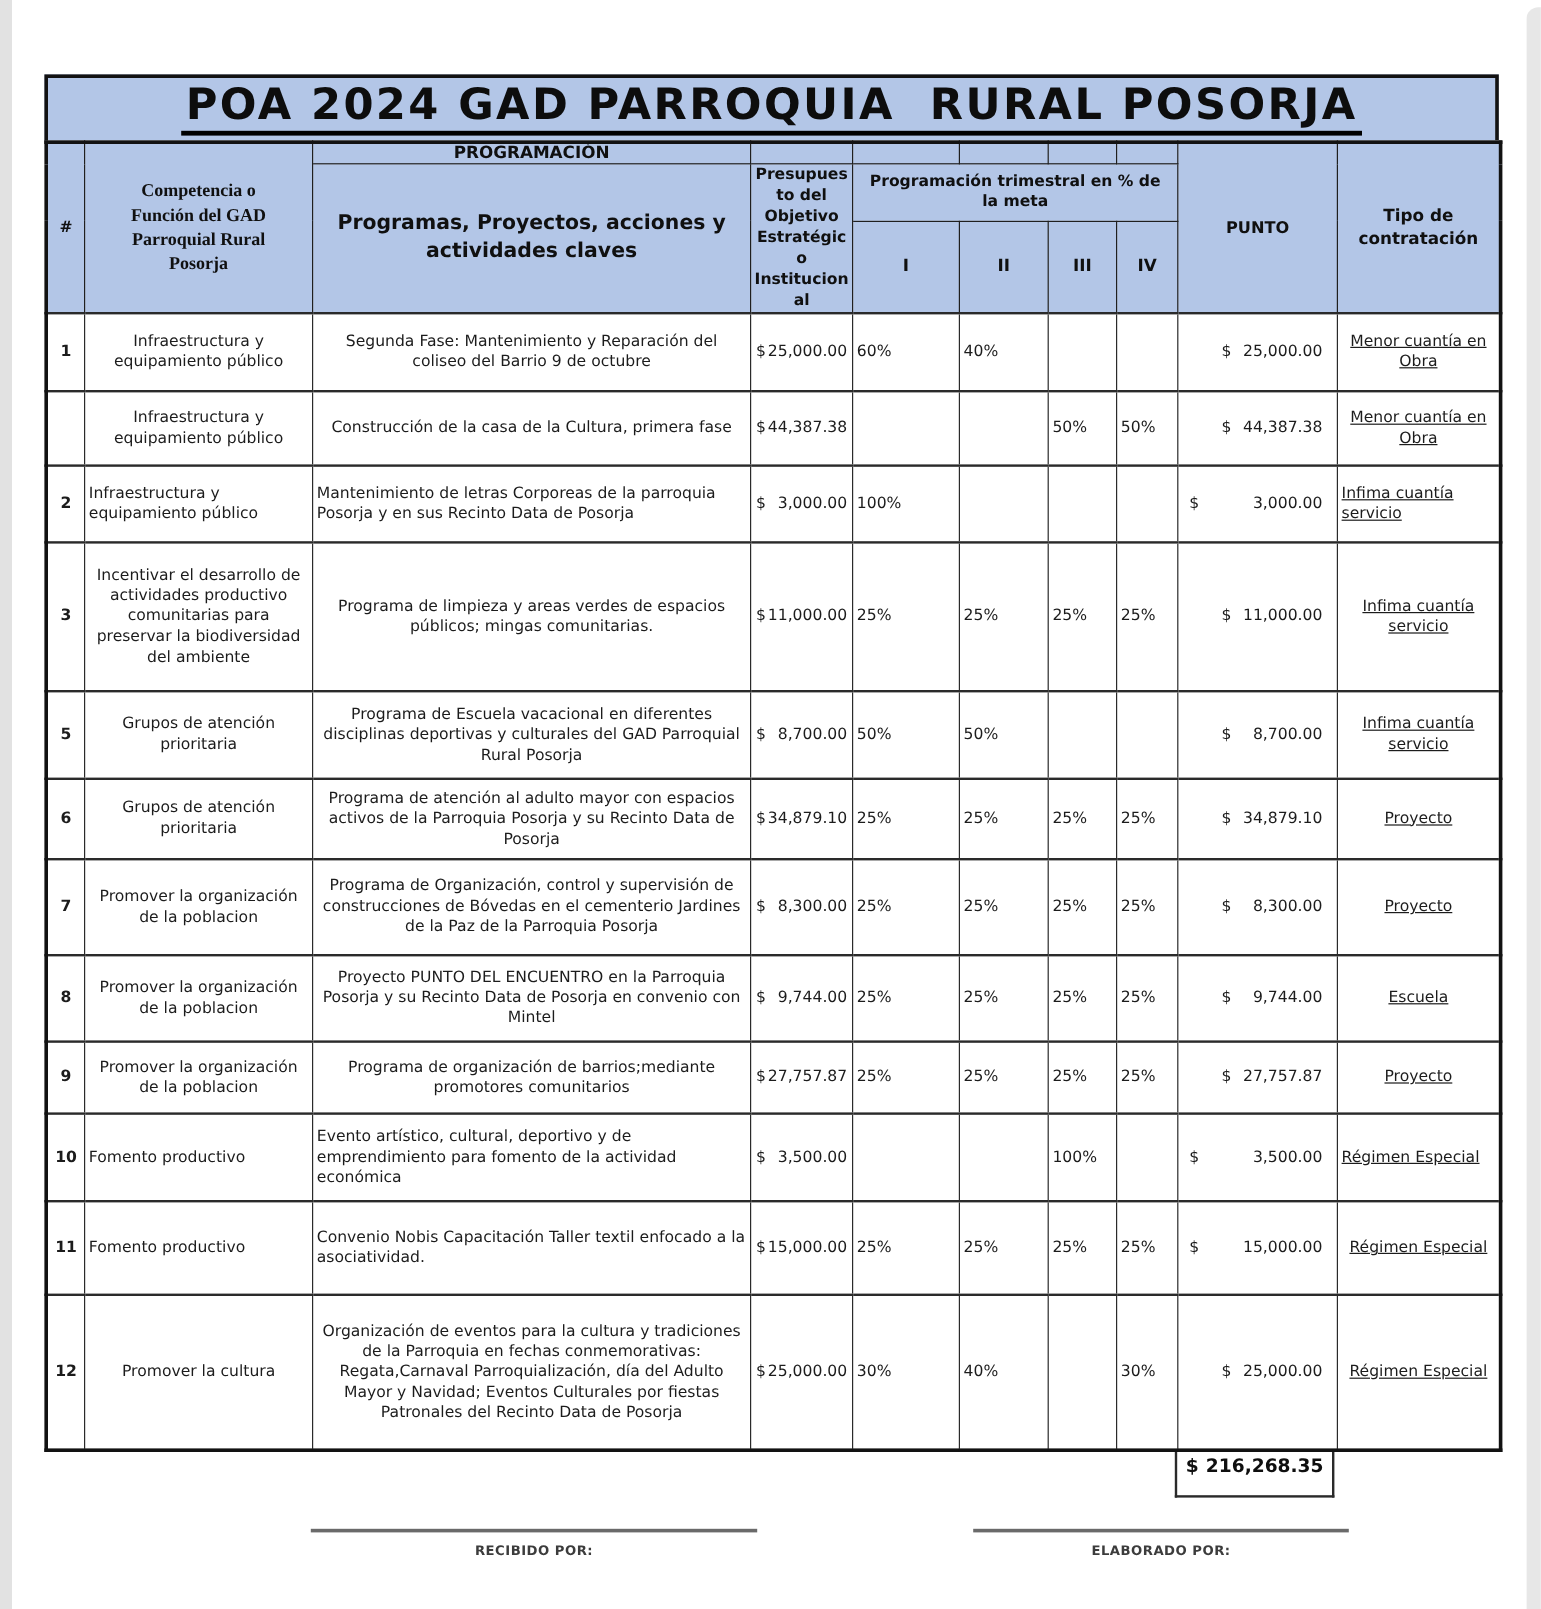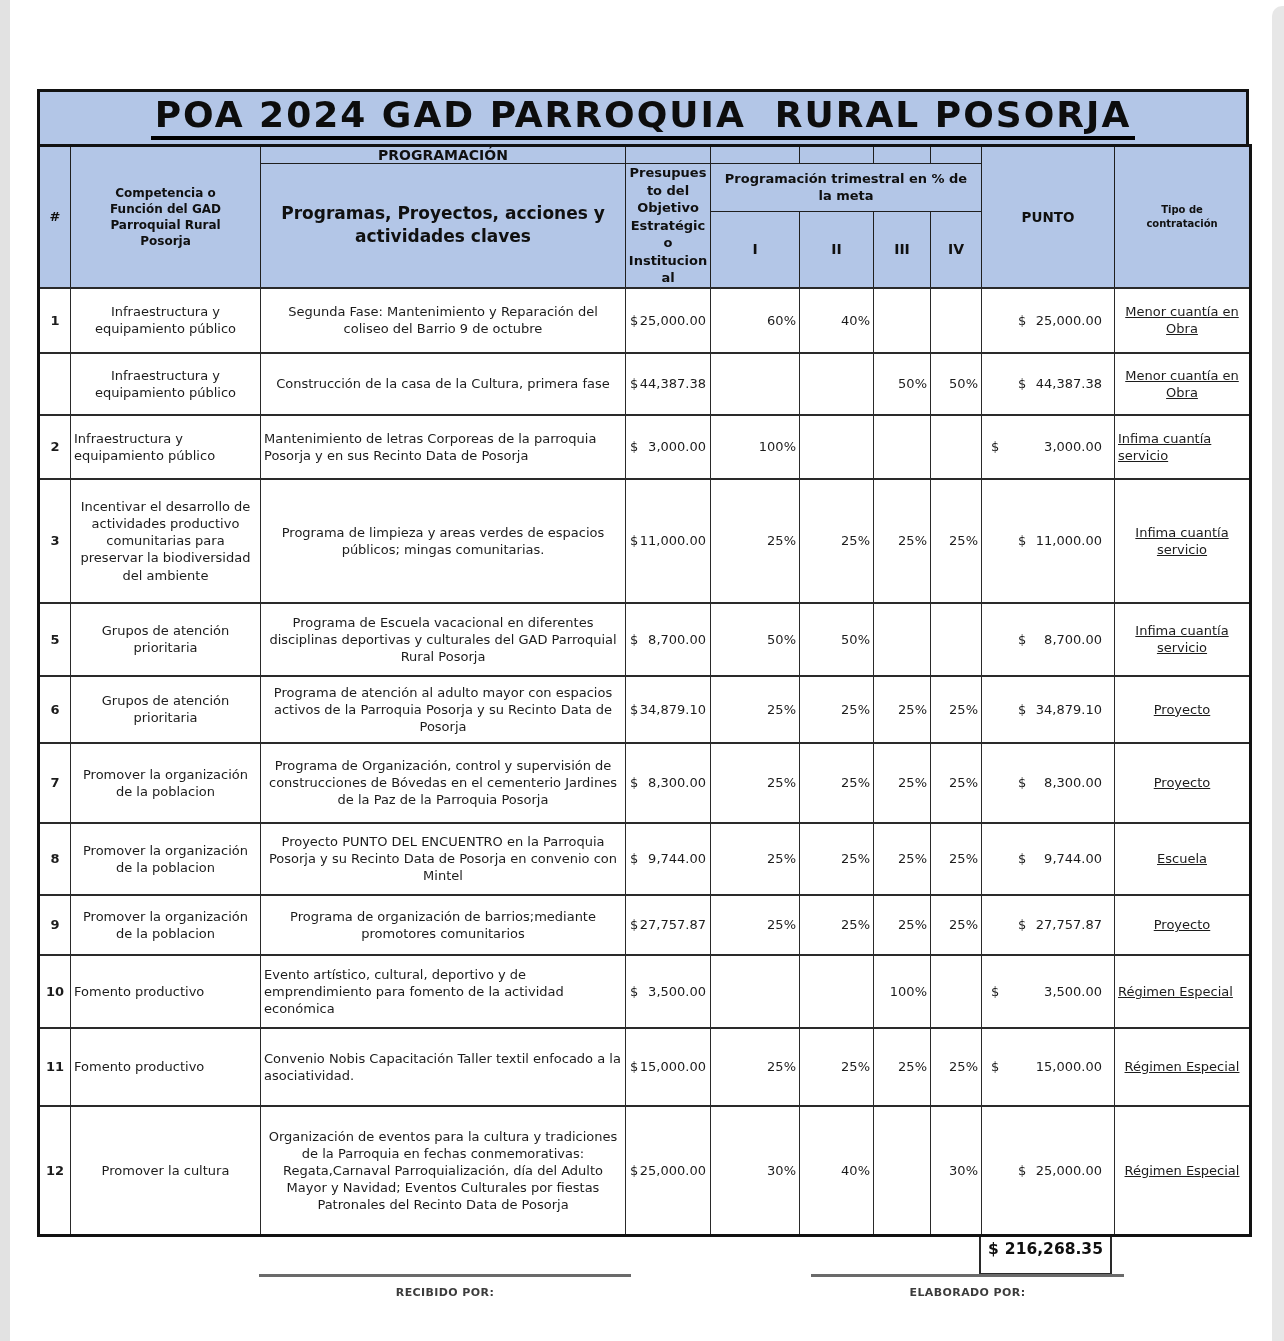--- a/index.html
+++ b/index.html
@@ -14,21 +14,21 @@
   .strip-left {
     position: absolute; left: 0; top: 0; bottom: 0; width: 10px;
     background: #e2e2e2;
   }
   .strip-right {
     position: absolute; right: 0; top: 6px; bottom: 0; width: 12px;
     background: #e7e7e7; border-top-left-radius: 10px;
   }
   .sheet { position: absolute; left: 10px; top: 0; width: 1262px; height: 1341px; background: #ffffff; }
 
-  .doc { margin: 89px 0 0 27px; width: 1159px; }
+  .doc { margin: 62px 0 0 27px; width: 1159px; }
 
   .title-bar {
     width: 1212px; height: 58px;
     background: #b3c6e7;
     border: 3px solid #121212;
     display: flex; align-items: center; justify-content: center;
   }
   .title-text {
     font-weight: bold; font-size: 36px; letter-spacing: 2px;
     white-space: pre; line-height: 1.05;
@@ -43,44 +43,44 @@
   }
   table.poa thead th {
     background: #b3c6e7; border: 1px solid #1f1f1f;
     font-weight: bold; text-align: center; vertical-align: middle;
     color: #101010;
   }
   .hrow-1 th { height: 17px; font-size: 14px; }
   .hrow-2 th { height: 41px; }
   .hrow-3 th { height: 66px; font-size: 14px; }
   th.hdr-num { font-size: 13px; }
-  th.hdr-comp { font-size: 12px; line-height: 1.35; padding: 0 24px; }
+  th.hdr-comp { font-size: 15px; line-height: 1.35; padding: 0 24px; font-family: Liberation Serif, serif; }
   th.hdr-programas { font-size: 17px; line-height: 1.35; padding: 0 4px; }
   th.hdr-presu {
     font-size: 13px; line-height: 1.35; padding: 0 1px;
     word-break: break-word; overflow: hidden;
   }
   th.hdr-trim { font-size: 13px; line-height: 1.35; padding: 0 12px; }
   th.hdr-total { font-size: 13.5px; }
-  th.hdr-tipo { font-size: 10px; line-height: 1.35; padding: 0 10px; }
+  th.hdr-tipo { font-size: 14px; line-height: 1.35; padding: 0 10px; }
 
   table.poa tbody td {
     border: 1px solid #2a2a2a;
     border-top-width: 2px; border-bottom-width: 2px;
     vertical-align: middle;
     font-size: 13px; line-height: 1.32;
     padding: 2px 3px;
     overflow: hidden;
   }
   td.c-num { font-weight: bold; text-align: center; font-size: 13px; padding: 2px 1px; }
   td.al-c { text-align: center; }
   td.al-l { text-align: left; }
   td.c-comp { padding: 2px 4px; }
   td.c-prog { padding: 2px 6px; }
-  td.c-q { text-align: right; padding-right: 8px; }
+  td.c-q { text-align: left; padding-right: 8px; }
   .money { display: flex; justify-content: space-between; align-items: baseline; width: 100%; }
   td.c-pres .money { padding: 0 1px; }
   td.c-total { padding: 2px 0; }
   td.c-total .money { padding-right: 9px; }
   td.c-total .money.t-indent { padding-left: 33px; }
   td.c-total .money.t-edge { padding-left: 6px; }
   td.c-tipo { padding: 2px 5px; text-decoration: underline; }
 
   .grand-total-box {
     margin-left: 942px; width: 133px; height: 38px;

